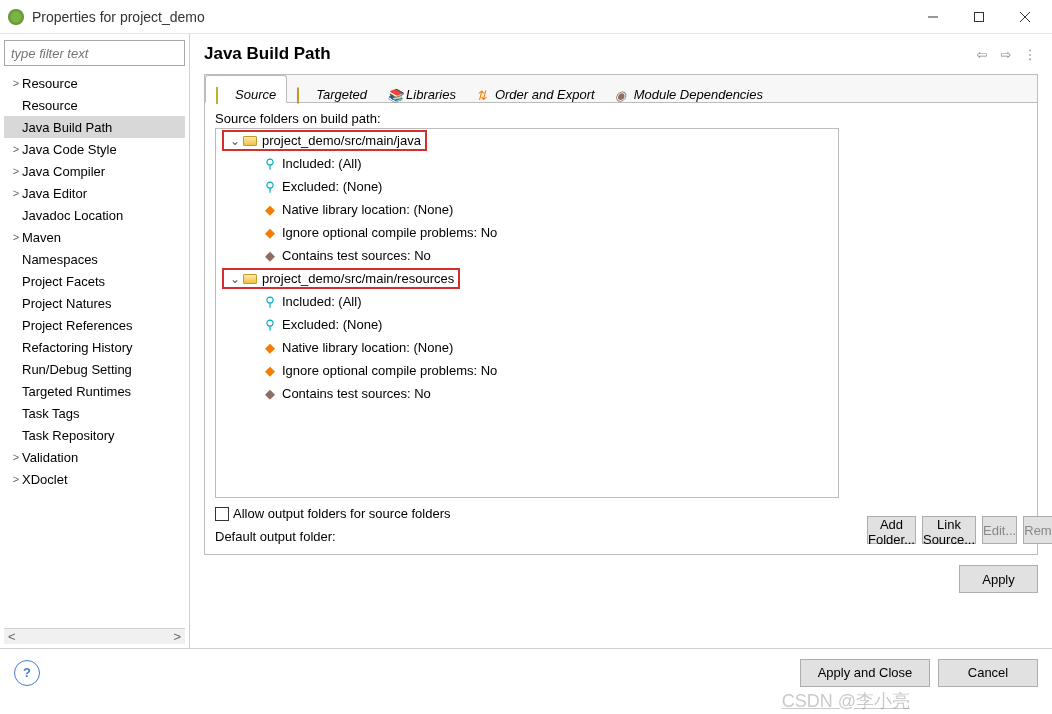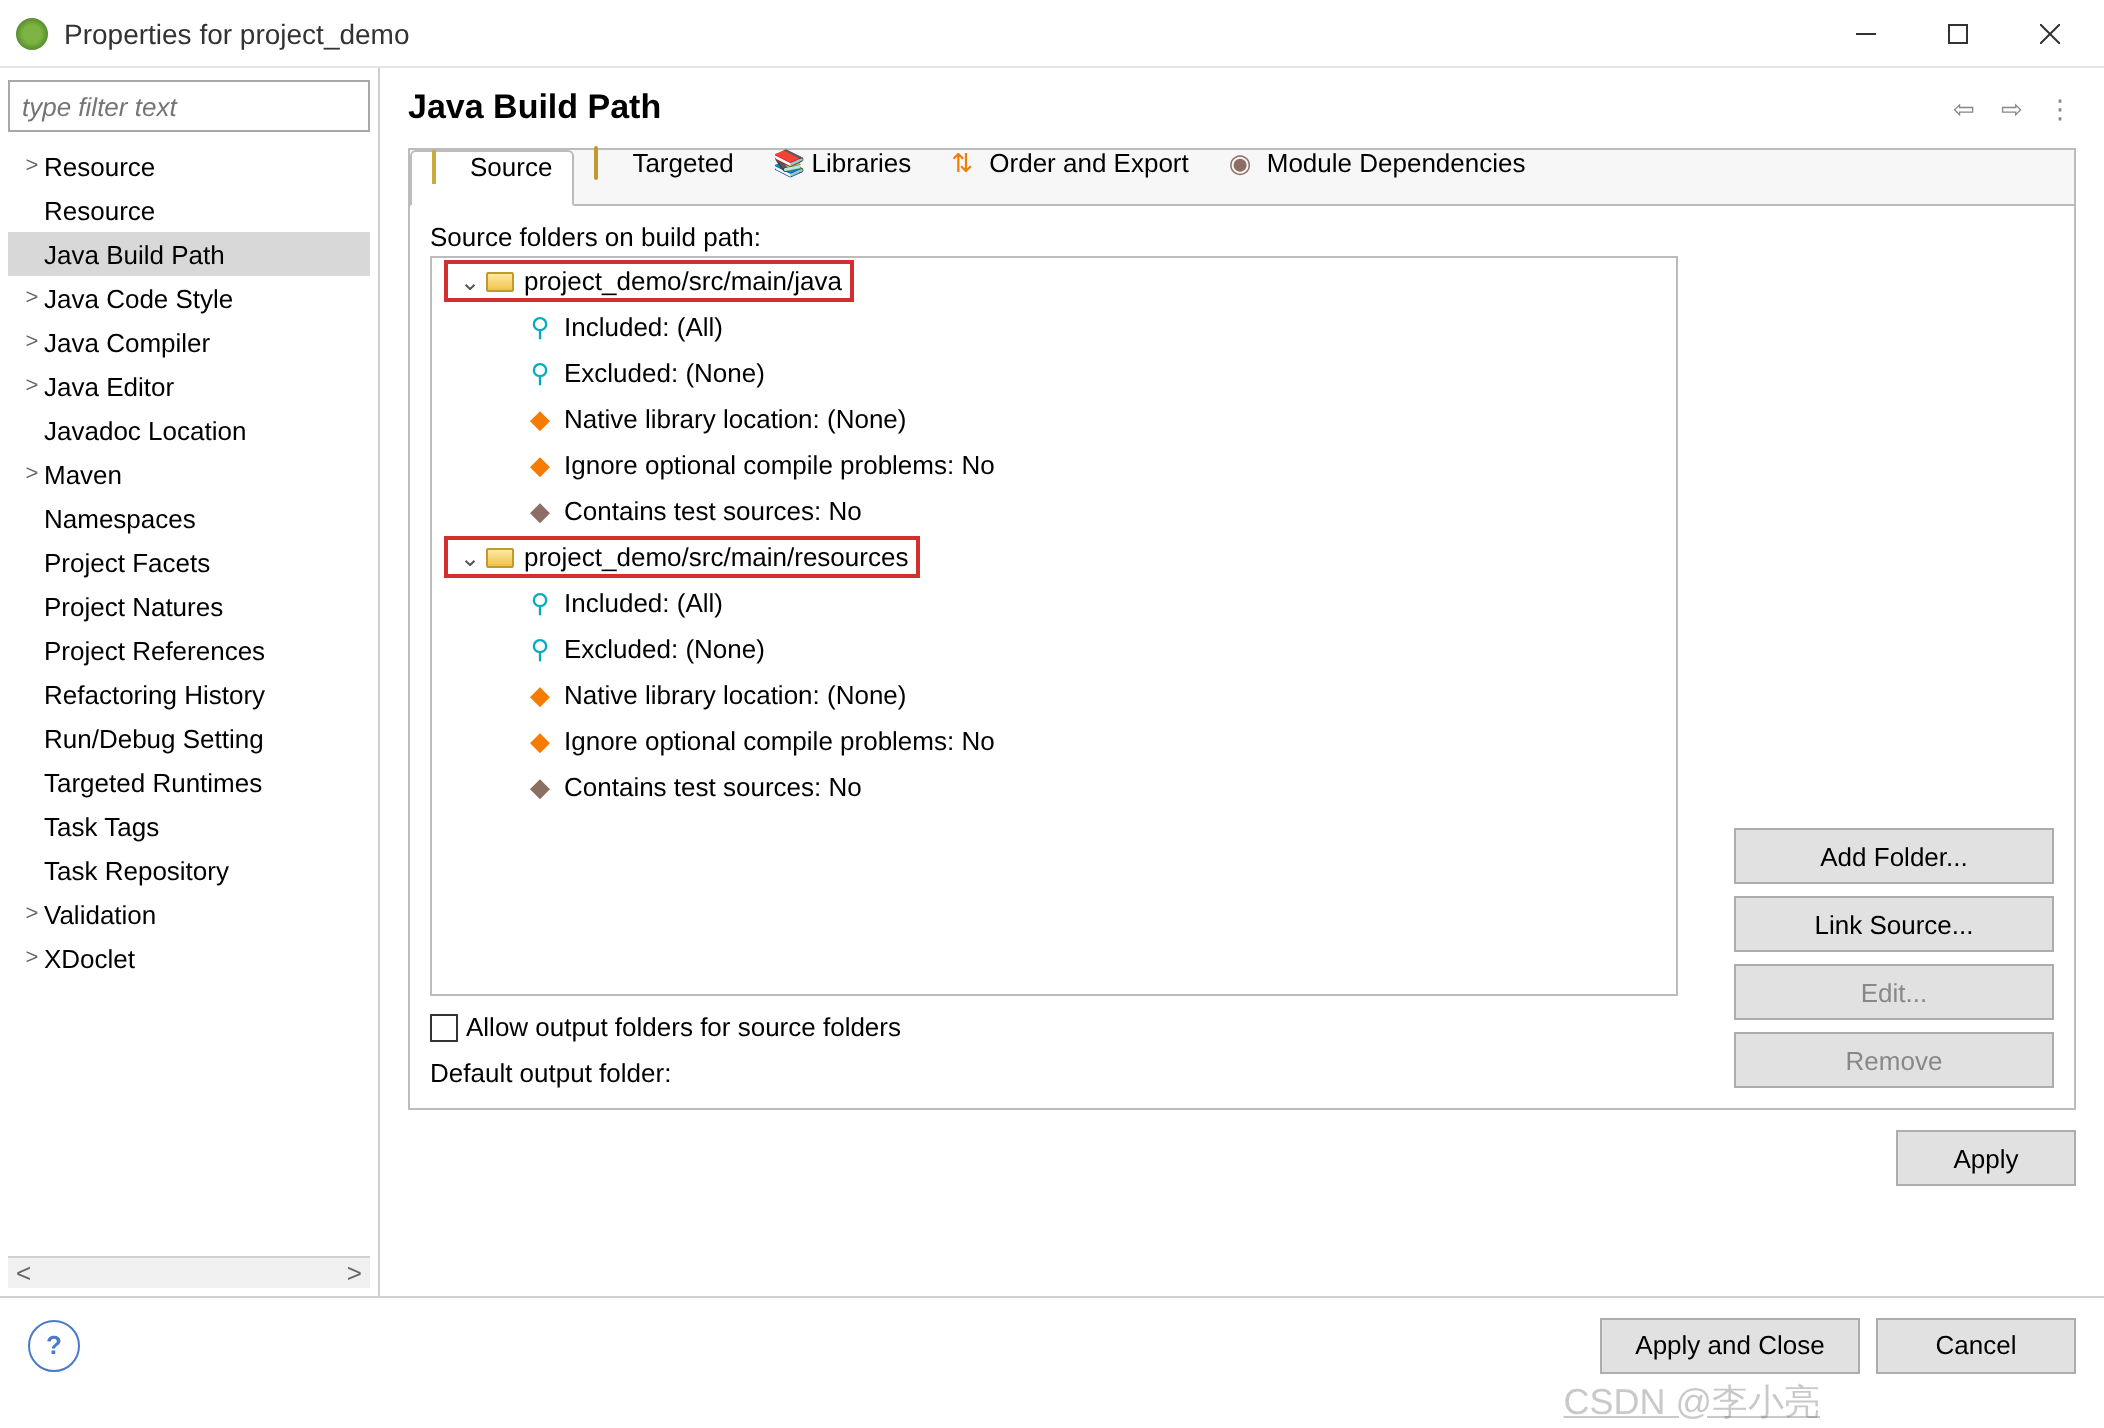--- a/index.html
+++ b/index.html
@@ -25,28 +25,28 @@
 
 .right-pane { flex: 1; display: flex; flex-direction: column; padding: 10px 14px 4px 14px; position: relative; }
 .page-head { display: flex; align-items: center; margin-bottom: 10px; }
 .page-title { font-size: 17px; font-weight: 600; flex: 1; }
 .head-icons { display: flex; gap: 8px; color: #888; }
 .head-ico { width: 16px; height: 16px; display: flex; align-items: center; justify-content: center; }
 
 
 .tabfolder { border: 1px solid #bcbcbc; }
 .tabs { display: flex; border-bottom: 1px solid #bcbcbc; background: #f7f7f7; height: 28px; align-items: flex-end; }
-.tab { height: 28px; display: flex; align-items: flex-start; padding: 0 10px; gap: 5px; cursor: default; }
+.tab { height: 28px; display: flex; align-items: flex-end; padding: 0 10px; gap: 5px; cursor: default; font-style: italic; }
 .tab.active { background: #fff; border: 1px solid #bcbcbc; border-bottom-color: #fff; border-radius: 3px 3px 0 0; margin-bottom: -1px; }
 .tab-ico { width: 14px; height: 14px; }
 
 .tab-body { padding: 8px 10px 10px 10px; background: #fff; }
 .src-row { display: flex; gap: 28px; align-items: flex-end; }
 .src-left { flex: 1; }
-.src-right { width: 160px; display: flex; flex-direction: column; gap: 6px; padding-top: 22px; }
+.src-right { width: 160px; display: flex; flex-direction: row; gap: 6px; padding-top: 22px; }
 .btn { height: 28px; border: 1px solid #adadad; background: #e1e1e1; font-size: 13px; cursor: default; }
 .btn:disabled { color: #888; }
 .btn.focus { outline: 1px dotted #333; outline-offset: -4px; border-color: #0078d7; }
 
 .f-tree { border: 1px solid #bcbcbc; height: 370px; margin-top: 2px; overflow: hidden; background: #fff; }
 .ft-row { display: flex; align-items: center; height: 23px; }
 .ft-row .ind { display: inline-block; }
 .ft-arrow { width: 14px; color: #555; font-size: 12px; text-align: center; }
 .ft-ico { width: 16px; height: 14px; margin-right: 4px; display: inline-flex; align-items: center; justify-content: center; }
 .folder-ico { background: linear-gradient(#ffe9a3,#f0c24a); border: 1px solid #c19a2e; width: 14px; height: 10px; border-radius: 1px; }
@@ -305,21 +305,21 @@
             <button class="btn">Add Folder...</button>
             <button class="btn">Link Source...</button>
             <button class="btn" disabled="">Edit...</button>
             <button class="btn" disabled="">Remove</button>
           </div>
         </div>
       </div>
     </div>
 
     <div class="apply-row">
-      <button class="btn" style="width:90px">Apply</button>
+      <button class="btn" style="width:79px">Apply</button>
     </div>
   </div>
 </div>
 
 <div class="bottom">
   <div class="help-btn">?</div>
   <div class="bottom-spacer">
       <span class="watermark">CSDN @李小亮</span>
     </div>
   <button class="btn" style="width:130px;margin-right:8px">Apply and Close</button>

